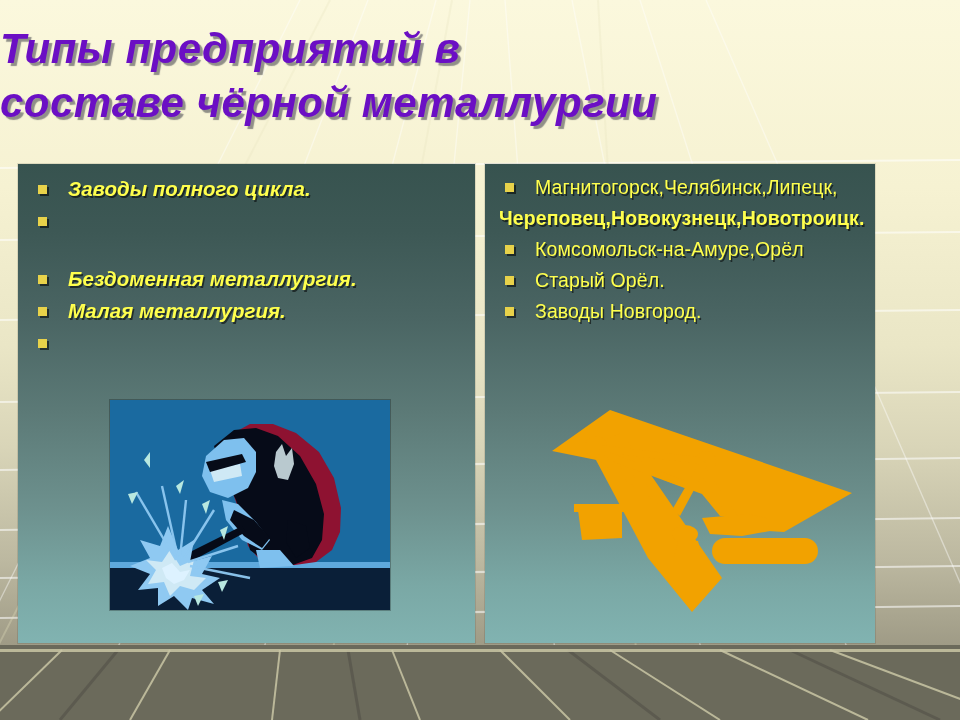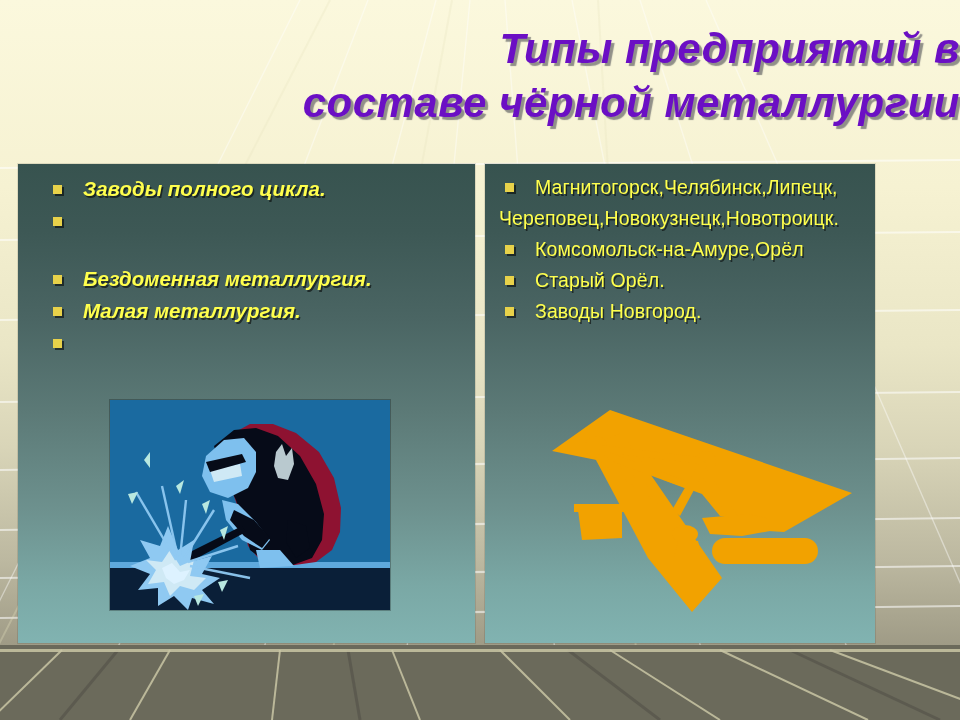--- a/index.html
+++ b/index.html
@@ -25,21 +25,21 @@
   }
   .floor-top-line{
     position:absolute;left:0;top:649px;width:960px;height:3px;
     background:#c9c5a4;opacity:.85;
   }
   .floor svg{display:block;width:960px;height:75px;}
 
   
   .title{
     position:absolute;left:0;top:22px;width:960px;
-    text-align:right;
+    text-align:left;
     font-size:42px;font-weight:bold;font-style:italic;
     line-height:54px;letter-spacing:.5px;
     color:#6b0fc4;
     text-shadow:3px 3px 1px rgba(110,110,110,.75);
     white-space:pre-line;
     font-family:"Liberation Sans","DejaVu Sans",sans-serif;
   }
 
   
   .panel{
@@ -58,21 +58,21 @@
     text-shadow:1.5px 1.5px 0 rgba(0,0,0,.55);
     padding-left:50px;
   }
   .sq{
     position:absolute;left:20px;width:9px;height:9px;
     background:#e8d24a;
     box-shadow:2px 2px 0 rgba(0,0,0,.55);
   }
 
   
-  #list-left{margin-top:12px;padding-left:15px;}
+  #list-left{margin-top:12px;}
   #list-left li{
     font-size:20.5px;font-weight:bold;font-style:italic;
     line-height:26px;margin-bottom:6px;
   }
   #list-left .sq{top:9px;}
 
   
   #list-right{margin-top:10px;}
   #list-right li{
     font-size:19.5px;font-weight:normal;font-style:normal;
@@ -232,21 +232,21 @@
       </svg>
     </div>
   </div>
 
   <div id="panel-right" class="panel">
     <ul id="list-right" class="bullets">
       <li>
         <span class="sq"></span>
         <span>Магнитогорск,Челябинск,Липецк,</span>
       </li>
-      <li class="wrapped" style="">
+      <li class="wrapped" style="font-weight:bold;">
         <span>Череповец,Новокузнецк,Новотроицк.</span>
       </li>
       <li>
         <span class="sq"></span>
         <span>Комсомольск-на-Амуре,Орёл</span>
       </li>
       <li>
         <span class="sq"></span>
         <span>Старый  Орёл.</span>
       </li>

